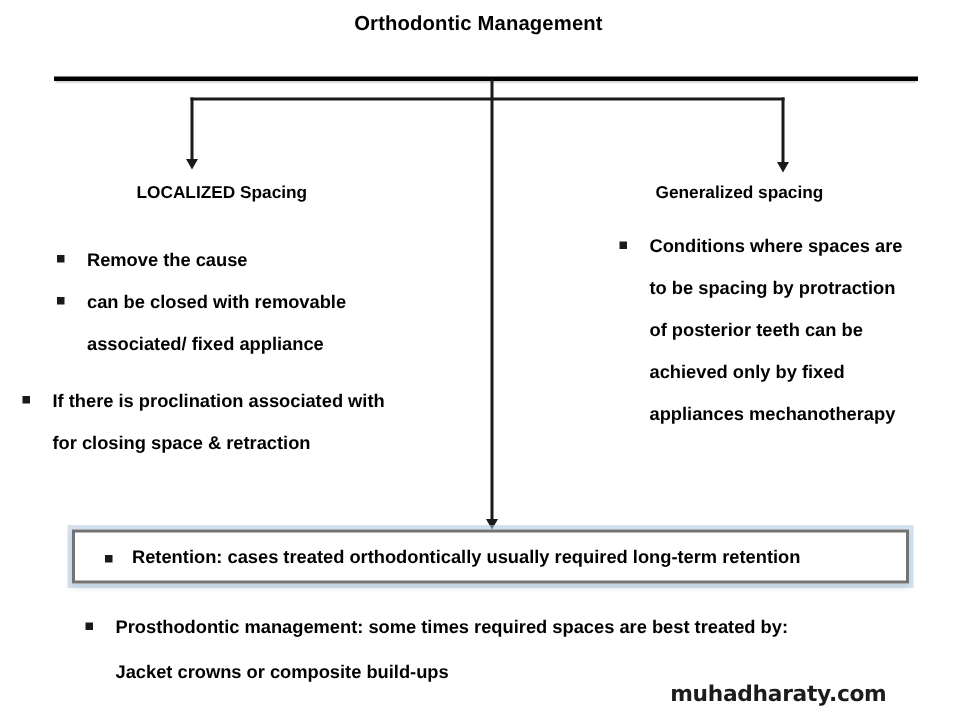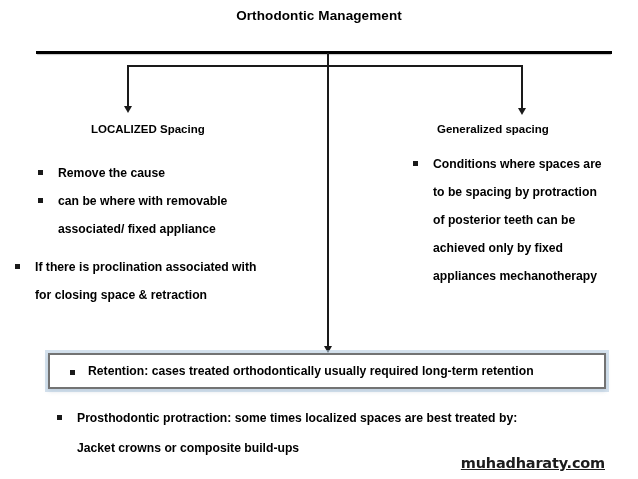--- a/index.html
+++ b/index.html
@@ -150,28 +150,27 @@
     width: 530px;
     line-height: 30px;
   }
   #bottom-block .li { padding-left: 22px; }
   #bottom-block .li .sq { left: 2px; top: 12px; }
   #bottom-block .cont { padding-left: 22px; }
 
   
   .watermark {
     position: absolute;
-    right: 12px;
+    right: 26px;
     bottom: 8px;
     font-family: "DejaVu Sans", sans-serif;
     font-size: 14.5px;
     font-weight: bold;
     letter-spacing: -0.2px;
     color: #1c1c1c;
-    text-decoration: underline;
   }
 </style>
 </head>
 <body>
 
 <div id="slide">
 
   <div class="slide-title">Orthodontic Management</div>
 
   <div class="top-bar"></div>
@@ -187,21 +186,21 @@
   <div class="col-head left-head">LOCALIZED Spacing</div>
   <div class="col-head right-head">Generalized spacing</div>
 
   <div class="blk" id="left-list">
     <div class="li">
       <span class="sq"></span>
       <span>Remove the cause</span>
     </div>
     <div class="li">
       <span class="sq"></span>
-      <span>can be where with removable</span>
+      <span>can be closed with removable</span>
     </div>
     <div class="cont">associated/ fixed appliance</div>
   </div>
 
   <div class="blk" id="left-para">
     <div class="li">
       <span class="sq"></span>
       <span>If there is proclination associated with</span>
     </div>
     <div class="cont">for closing space &amp; retraction</div>
@@ -221,20 +220,20 @@
   <div class="retention-box">
     <div class="inner">
       <span class="sq"></span>
       <span>Retention: cases treated orthodontically usually required long-term retention</span>
     </div>
   </div>
 
   <div class="blk" id="bottom-block">
     <div class="li">
       <span class="sq"></span>
-      <span>Prosthodontic protraction:  some times localized spaces are best treated by:</span>
+      <span>Prosthodontic management:  some times required spaces are best treated by:</span>
     </div>
     <div class="cont">Jacket crowns or composite build-ups</div>
   </div>
 
   <div class="watermark">muhadharaty.com</div>
 
 </div>
 
 </body></html>

